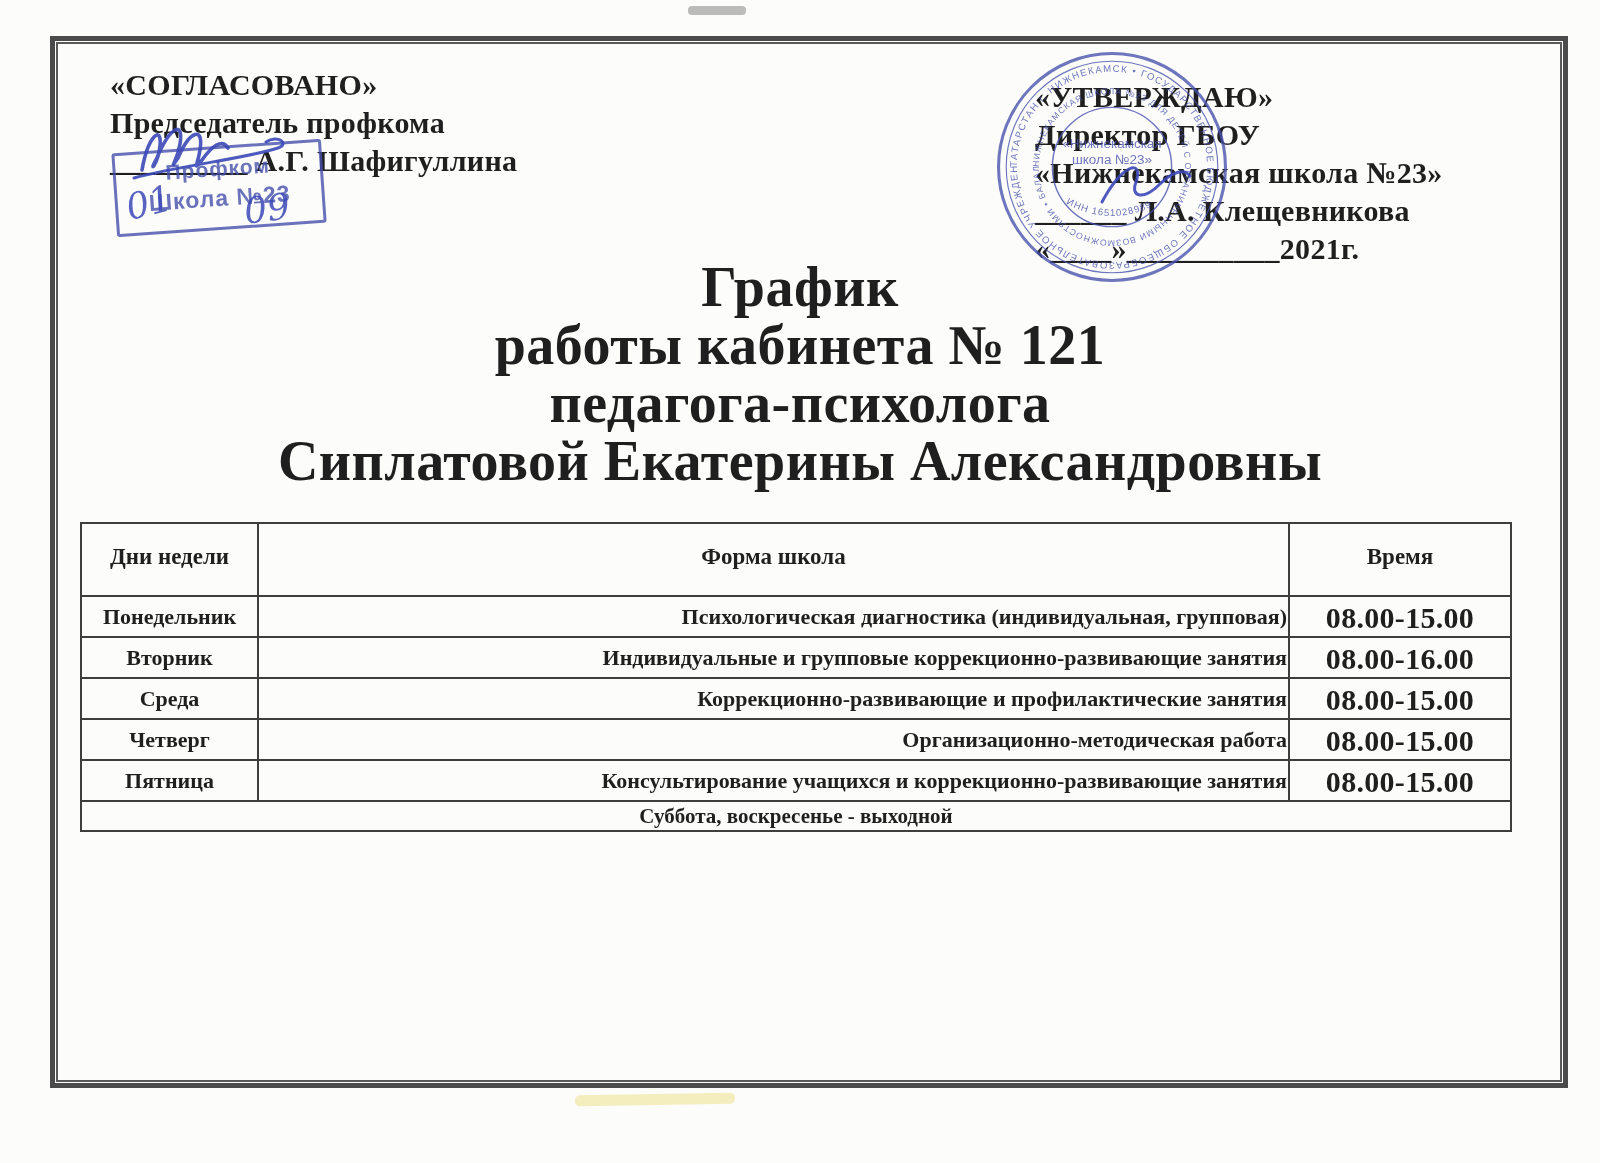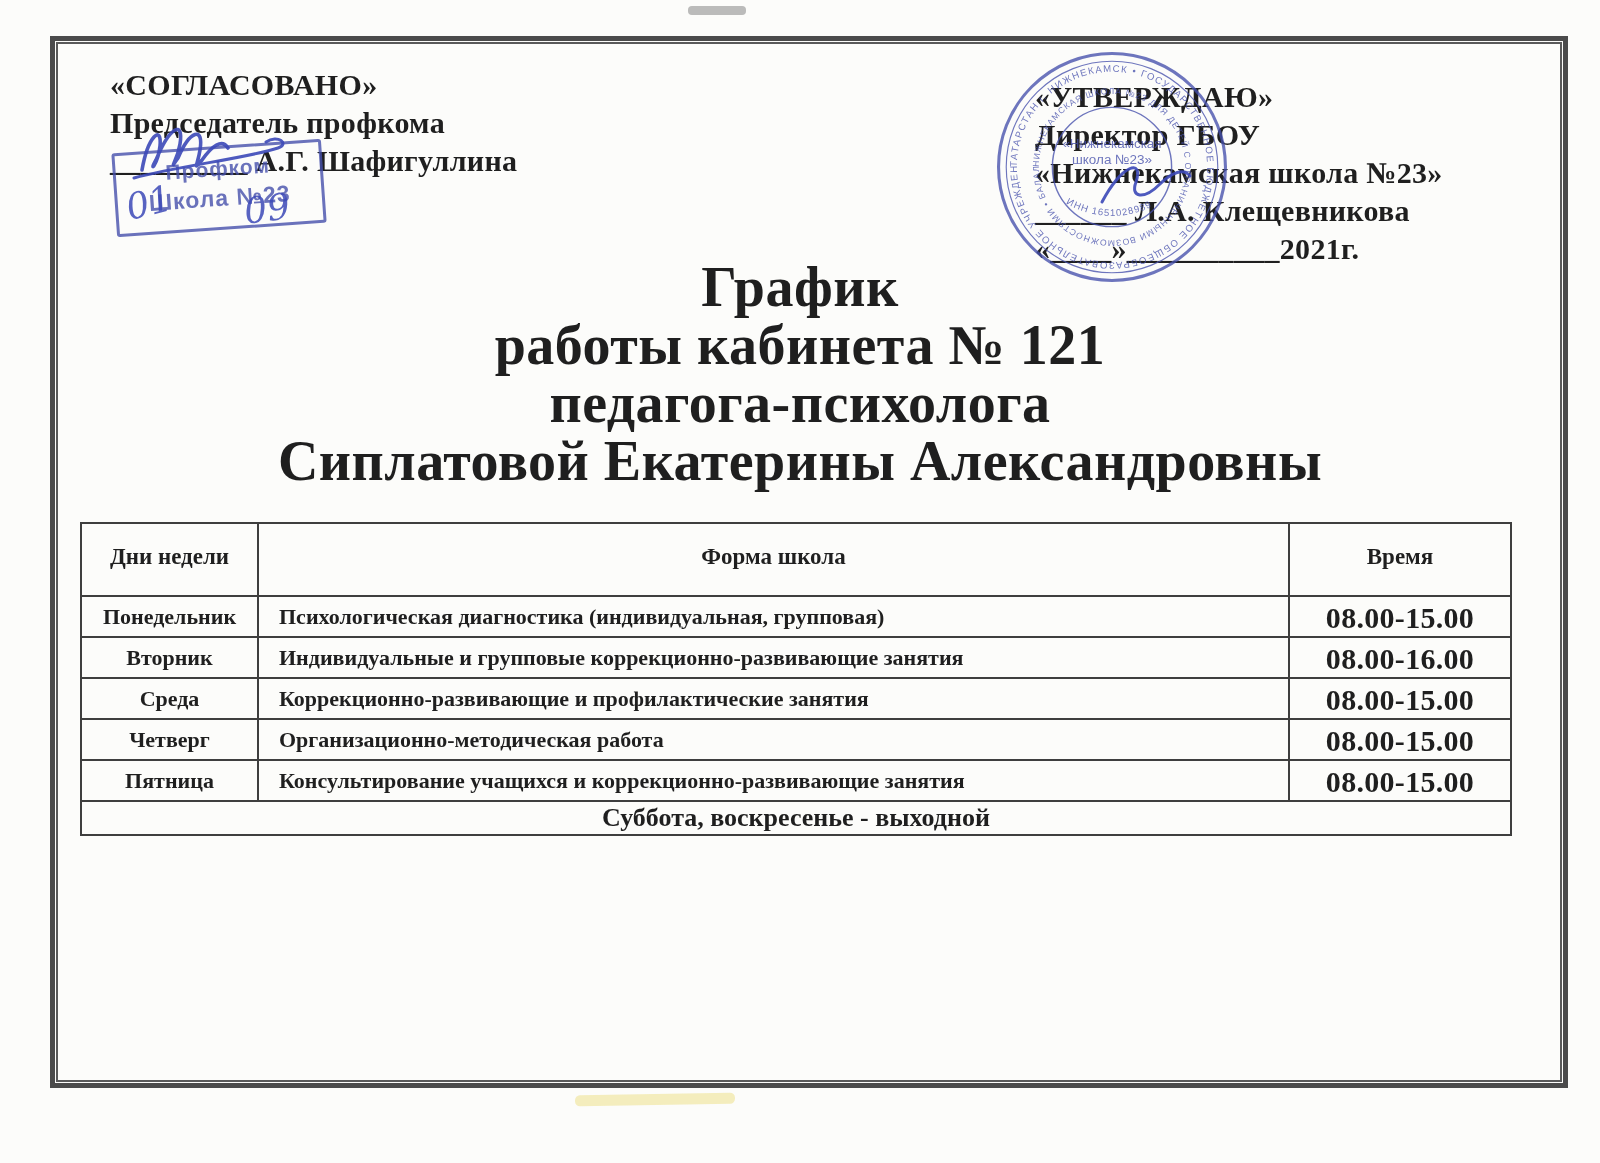--- a/index.html
+++ b/index.html
@@ -38,23 +38,23 @@
     position:absolute;left:80px;top:522px;width:1432px;
     border-collapse:collapse;font-weight:bold;table-layout:fixed;
     color:var(--ink,#1f1f1f);
   }
   .schedule th,.schedule td{border:2px solid var(--grid,#3e3e3e);overflow:hidden;}
   .schedule thead th{height:50px;vertical-align:top;padding-top:20px;text-align:center;font-size:23px;}
   .col-day{width:177px;}
   .col-time{width:222px;}
   .schedule td{height:28px;font-size:22px;border-radius:13px;}
   td.day{text-align:center;}
-  td.form{text-align:left;padding-left:20px;}
+  td.form{text-align:right;padding-left:20px;}
   td.time{text-align:center;font-size:30px;letter-spacing:.3px;padding-top:4px;vertical-align:middle;}
-  .schedule tfoot td{text-align:center;height:26px;font-size:26px;}
+  .schedule tfoot td{text-align:center;height:26px;font-size:21px;}
 
   
   .rect-stamp{
     position:absolute;left:114px;top:146px;width:204px;height:78px;
     border:3px solid var(--stamp,#4650ac);border-radius:3px;
     transform:rotate(-4deg);
     color:var(--stamp,#4650ac);
     font-family:"Liberation Sans","DejaVu Sans",sans-serif;font-weight:bold;
     text-align:center;opacity:.8;pointer-events:none;
   }

